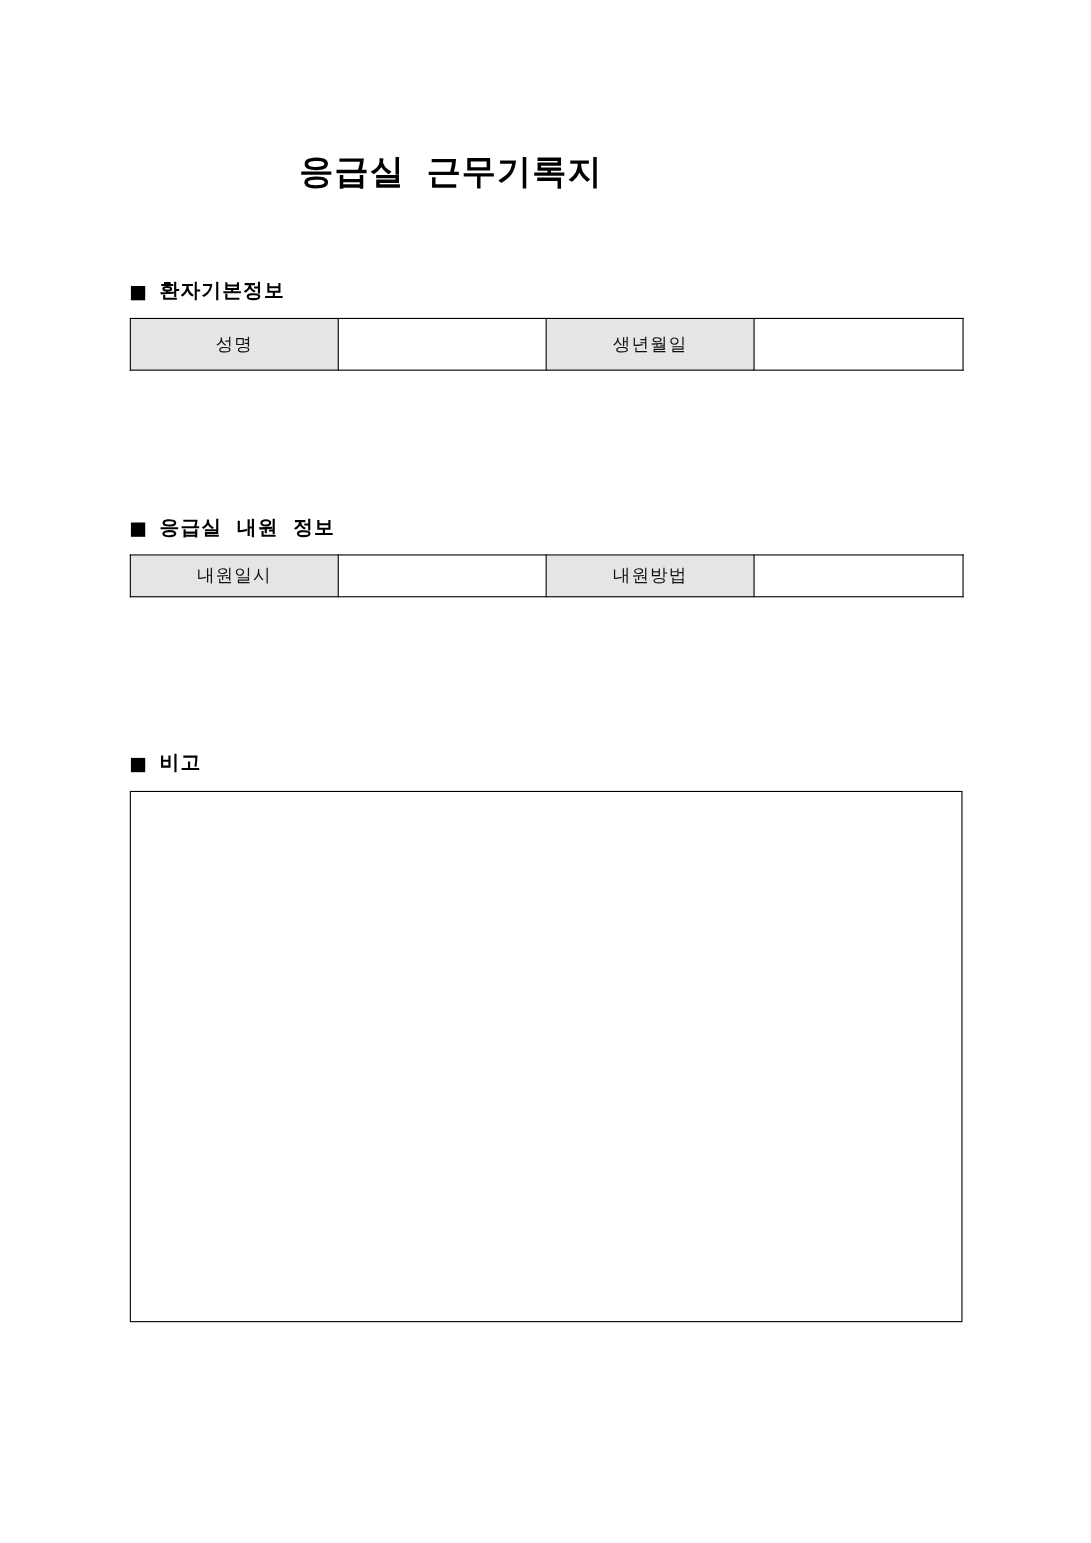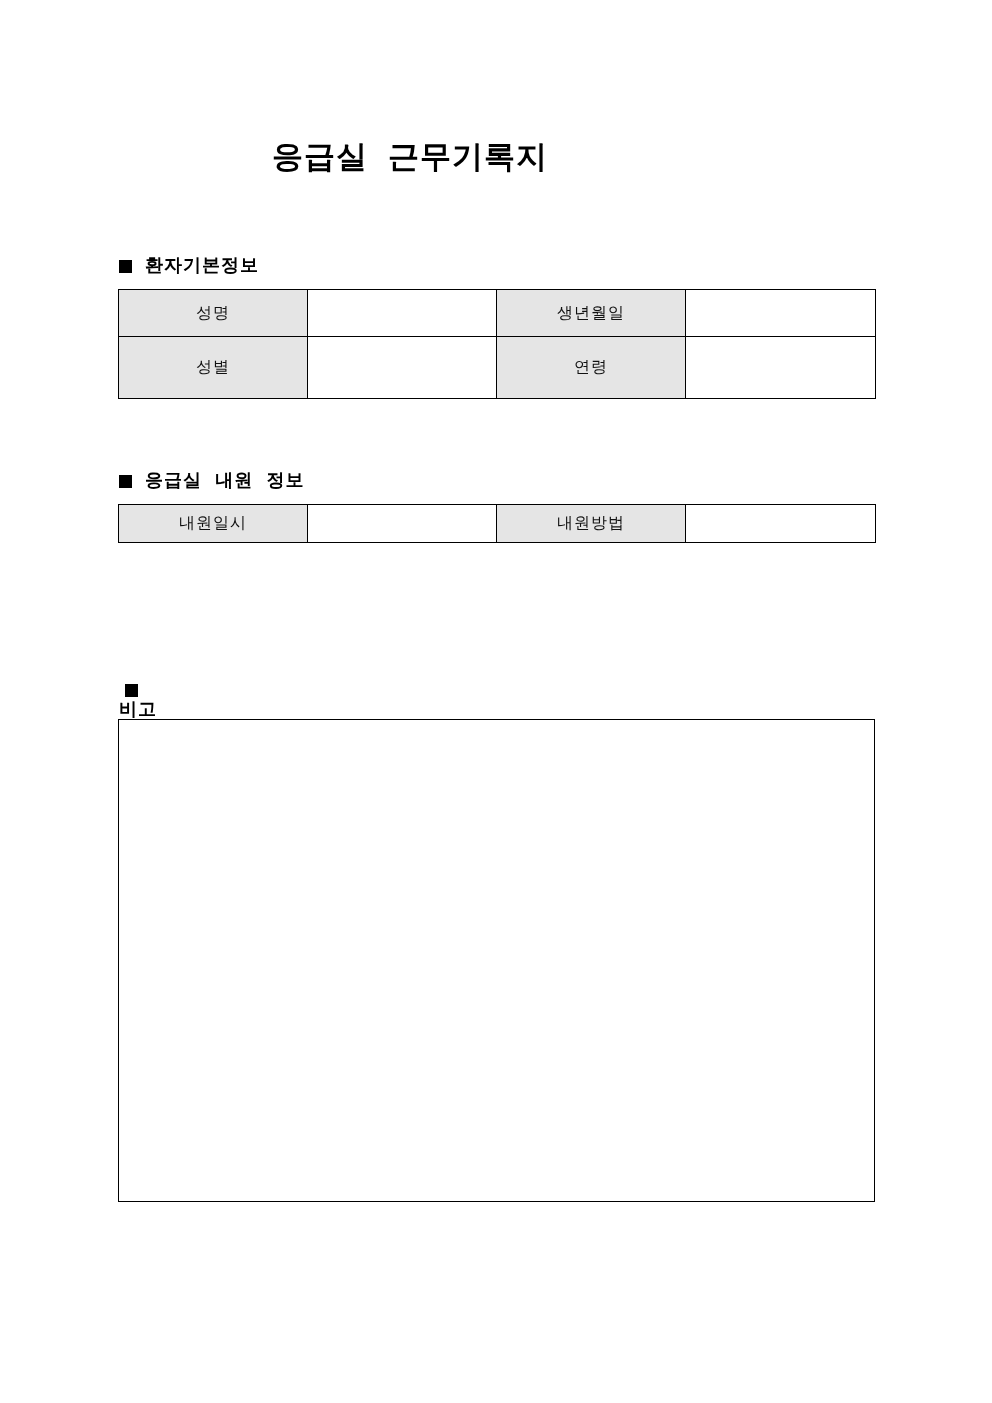--- a/index.html
+++ b/index.html
@@ -104,30 +104,20 @@
       <tr style="height: 47px; padding-left: 29px;">
     <td class="label-cell">성명</td>
     <td class="value-cell">
           <span class="cell-input"></span>
         </td>
     <td class="label-cell">생년월일</td>
     <td class="value-cell">
           <span class="cell-input"></span>
         </td>
   </tr>
-  <tr style="height: 62px;">
-    <td class="label-cell">성별</td>
-    <td class="value-cell">
-          <span class="cell-input"></span>
-        </td>
-    <td class="label-cell">연령</td>
-    <td class="value-cell">
-          <span class="cell-input"></span>
-        </td>
-  </tr>
 </tbody>
   </table>
 
 <div class="section-heading" style="top: 468px;">
   <span class="bullet"></span>
   <span>응급실 내원 정보</span>
 </div>
 
 <table class="form-table" style="top: 504px;">
   <colgroup>
@@ -143,20 +133,20 @@
           <span class="cell-input"></span>
         </td>
     <td class="label-cell">내원방법</td>
     <td class="value-cell">
           <span class="cell-input"></span>
         </td>
   </tr>
 </tbody>
   </table>
 
-<div class="section-heading" style="top: 682px; flex-direction: column;">
+<div class="section-heading" style="top: 682px;">
   <span class="bullet"></span>
   <span>비고</span>
 </div>
 
 <div class="remarks-box">
   <span class="cell-input"></span>
 </div>
 
 </body></html>

